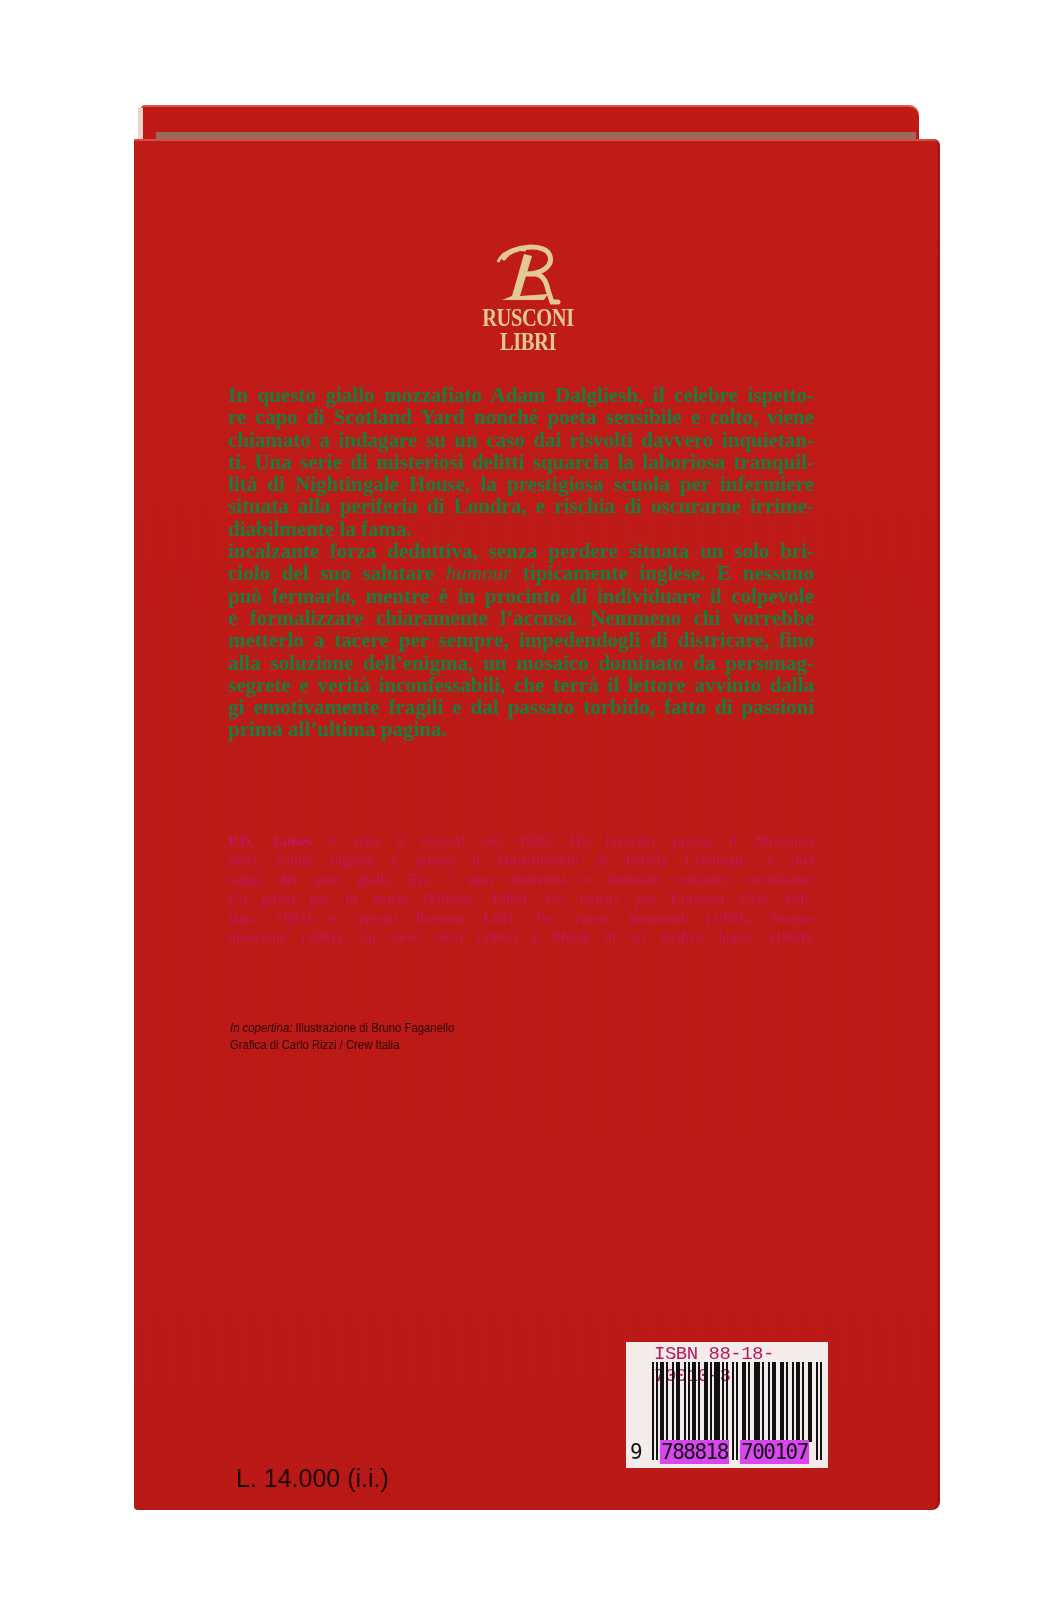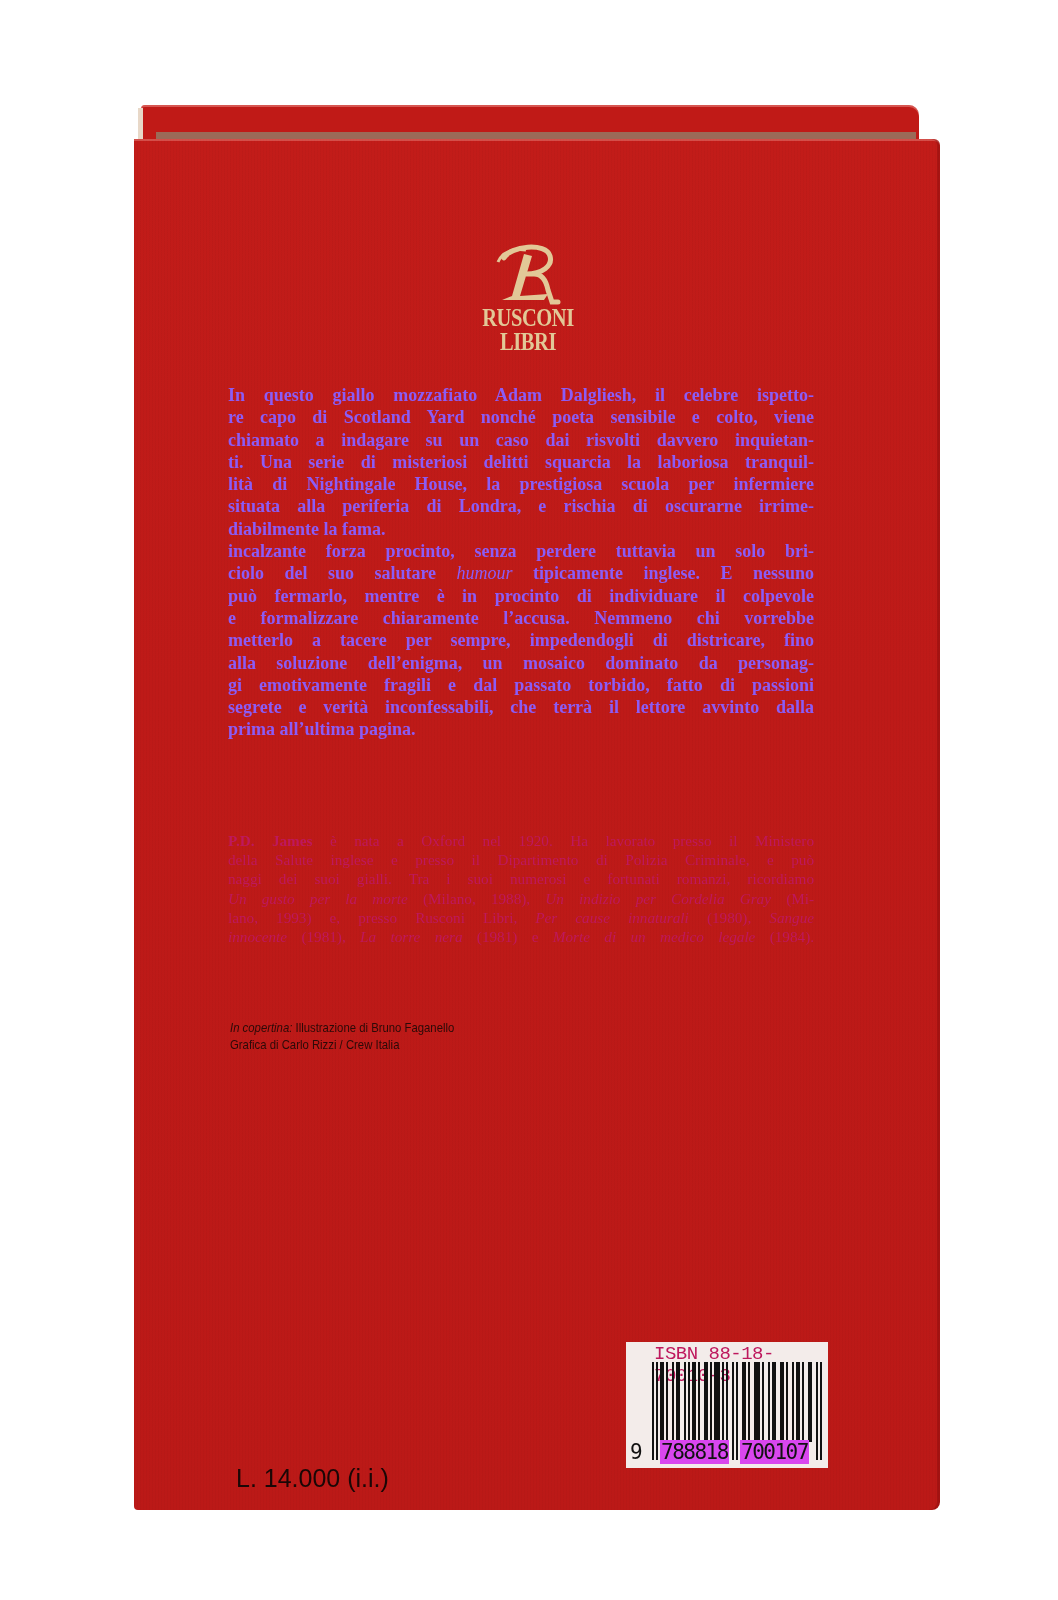--- a/index.html
+++ b/index.html
@@ -58,23 +58,23 @@
       line-height: 24px;
       letter-spacing: -0.5px;
       transform: scaleX(0.82);
     }
 
     
     .synopsis {
       position: absolute; left: 228px; top: 384px; width: 586px;
       font-family: "Liberation Serif", serif;
       font-weight: bold;
-      font-size: 18px;
+      font-size: 21px;
       line-height: 22.3px;
-      color: #8b5cf6;
+      color: #15803d;
       text-align: justify;
     }
     .synopsis .l { display: block; text-align: justify; text-align-last: justify; white-space: nowrap; }
     .synopsis .l.last { text-align-last: left; }
 
     
     .bio {
       position: absolute; left: 228px; top: 831px; width: 586px;
       font-family: "Liberation Serif", serif;
       font-size: 15.2px;
@@ -161,28 +161,28 @@
   </div>
 
   <div class="synopsis">
     <span class="l">In questo giallo mozzafiato Adam Dalgliesh, il celebre ispetto-</span>
     <span class="l">re capo di Scotland Yard nonché poeta sensibile e colto, viene</span>
     <span class="l">chiamato a indagare su un caso dai risvolti davvero inquietan-</span>
     <span class="l">ti. Una serie di misteriosi delitti squarcia la laboriosa tranquil-</span>
     <span class="l">lità di Nightingale House, la prestigiosa scuola per infermiere</span>
     <span class="l">situata alla periferia di Londra, e rischia di oscurarne irrime-</span>
     <span class="l last">diabilmente la fama.</span>
-    <span class="l">incalzante forza procinto, senza perdere tuttavia un solo bri-</span>
+    <span class="l">incalzante forza deduttiva, senza perdere situata un solo bri-</span>
     <span class="l"><span>ciolo del suo salutare </span><i style="font-weight:normal;margin-top:8px;">humour</i><span> tipicamente inglese. E nessuno</span></span>
     <span class="l">può fermarlo, mentre è in procinto di individuare il colpevole</span>
     <span class="l">e formalizzare chiaramente l’accusa. Nemmeno chi vorrebbe</span>
     <span class="l">metterlo a tacere per sempre, impedendogli di districare, fino</span>
     <span class="l">alla soluzione dell’enigma, un mosaico dominato da personag-</span>
+    <span class="l">segrete e verità inconfessabili, che terrà il lettore avvinto dalla</span>
     <span class="l">gi emotivamente fragili e dal passato torbido, fatto di passioni</span>
-    <span class="l">segrete e verità inconfessabili, che terrà il lettore avvinto dalla</span>
     <span class="l last">prima all’ultima pagina.</span>
   </div>
 
   <div class="bio">
     <span class="l"><b>P.D. James</b><span> è nata a Oxford nel 1920. Ha lavorato presso il Ministero</span></span>
     <span class="l">della Salute inglese e presso il Dipartimento di Polizia Criminale, e può</span>
     <span class="l">naggi dei suoi gialli. Tra i suoi numerosi e fortunati romanzi, ricordiamo</span>
     <span class="l"><i>Un gusto per la morte</i><span> (Milano, 1988), </span><i>Un indizio per Cordelia Gray</i><span> (Mi-</span></span>
     <span class="l"><span>lano, 1993) e, presso Rusconi Libri, </span><i>Per cause innaturali</i><span> (1980), </span><i>Sangue</i></span>
     <span class="l last"><i>innocente</i><span> (1981), </span><i>La torre nera</i><span> (1981) e </span><i>Morte di un medico legale</i><span> (1984).</span></span>

